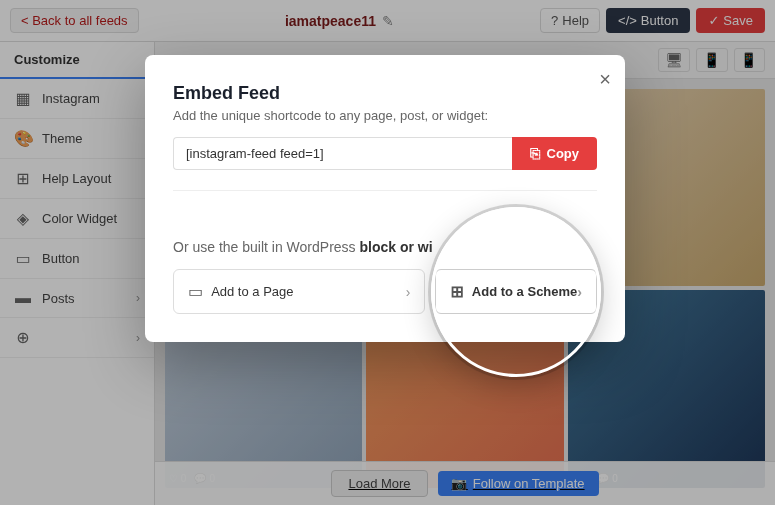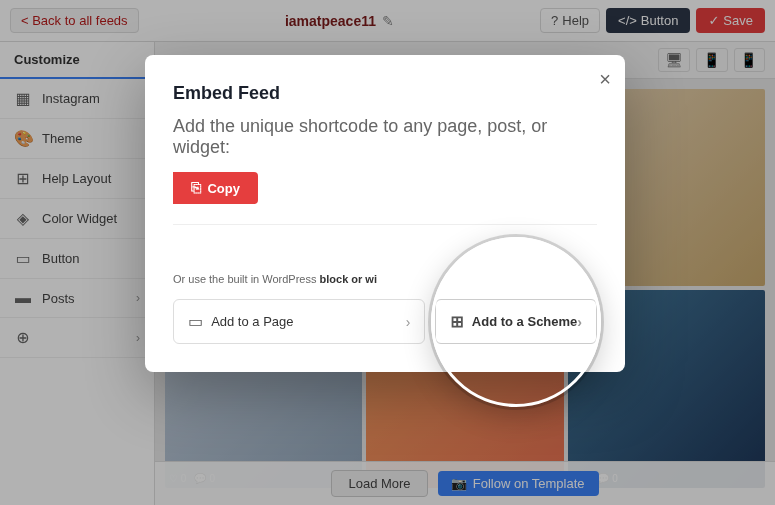--- a/index.html
+++ b/index.html
@@ -205,20 +205,21 @@
       bottom: 0;
       left: 0;
       right: 0;
       background: rgba(255,255,255,0.9);
       border-top: 1px solid #ddd;
       display: flex;
       align-items: center;
       justify-content: center;
       gap: 10px;
       padding: 8px;
+      text-decoration: underline;
     }
     .load-more-btn {
       background: #f0f0f0;
       border: 1px solid #ccc;
       border-radius: 4px;
       padding: 5px 16px;
       font-size: 13px;
       cursor: pointer;
       color: #444;
     }
@@ -263,24 +264,24 @@
       border: none;
       font-size: 20px;
       cursor: pointer;
       color: #666;
       line-height: 1;
     }
     .modal-title {
       font-size: 18px;
       font-weight: 700;
       color: #1a202c;
-      margin-bottom: 12px;
+      margin-bottom: 4px;
     }
     .modal-subtitle {
-      font-size: 18px;
+      font-size: 13px;
       color: #666;
       margin-bottom: 14px;
     }
     .shortcode-row {
       display: flex;
       gap: 0;
       margin-bottom: 20px;
     }
     .shortcode-input {
       flex: 1;
@@ -306,21 +307,21 @@
       align-items: center;
       gap: 6px;
       white-space: nowrap;
     }
     .divider {
       border: none;
       border-top: 1px solid #eee;
       margin: 4px 0 16px;
     }
     .wordpress-text {
-      font-size: 11px;
+      font-size: 14px;
       color: #666;
       margin-bottom: 14px;
       margin-top: 48px;
     }
     .wordpress-text strong { color: #333; }
     .action-buttons {
       display: flex;
       gap: 10px;
       position: relative;
     }
@@ -493,20 +494,21 @@
 </div>
 
 <div class="modal-overlay">
   <div class="modal">
     <button class="modal-close">
       <span>×</span>
     </button>
     <div class="modal-title">Embed Feed</div>
     <div class="modal-subtitle">Add the unique shortcode to any page, post, or widget:</div>
     <div class="shortcode-row">
+      <input class="shortcode-input" type="text" readonly="" value="[instagram-feed feed=1]" style="">
       <button class="copy-btn">
         <span>⎘</span>
         <span>Copy</span>
       </button>
     </div>
     <hr class="divider">
     <div class="wordpress-text">
       Or use the built in WordPress <strong>block or wi</strong>
     </div>
     <div class="action-buttons">

